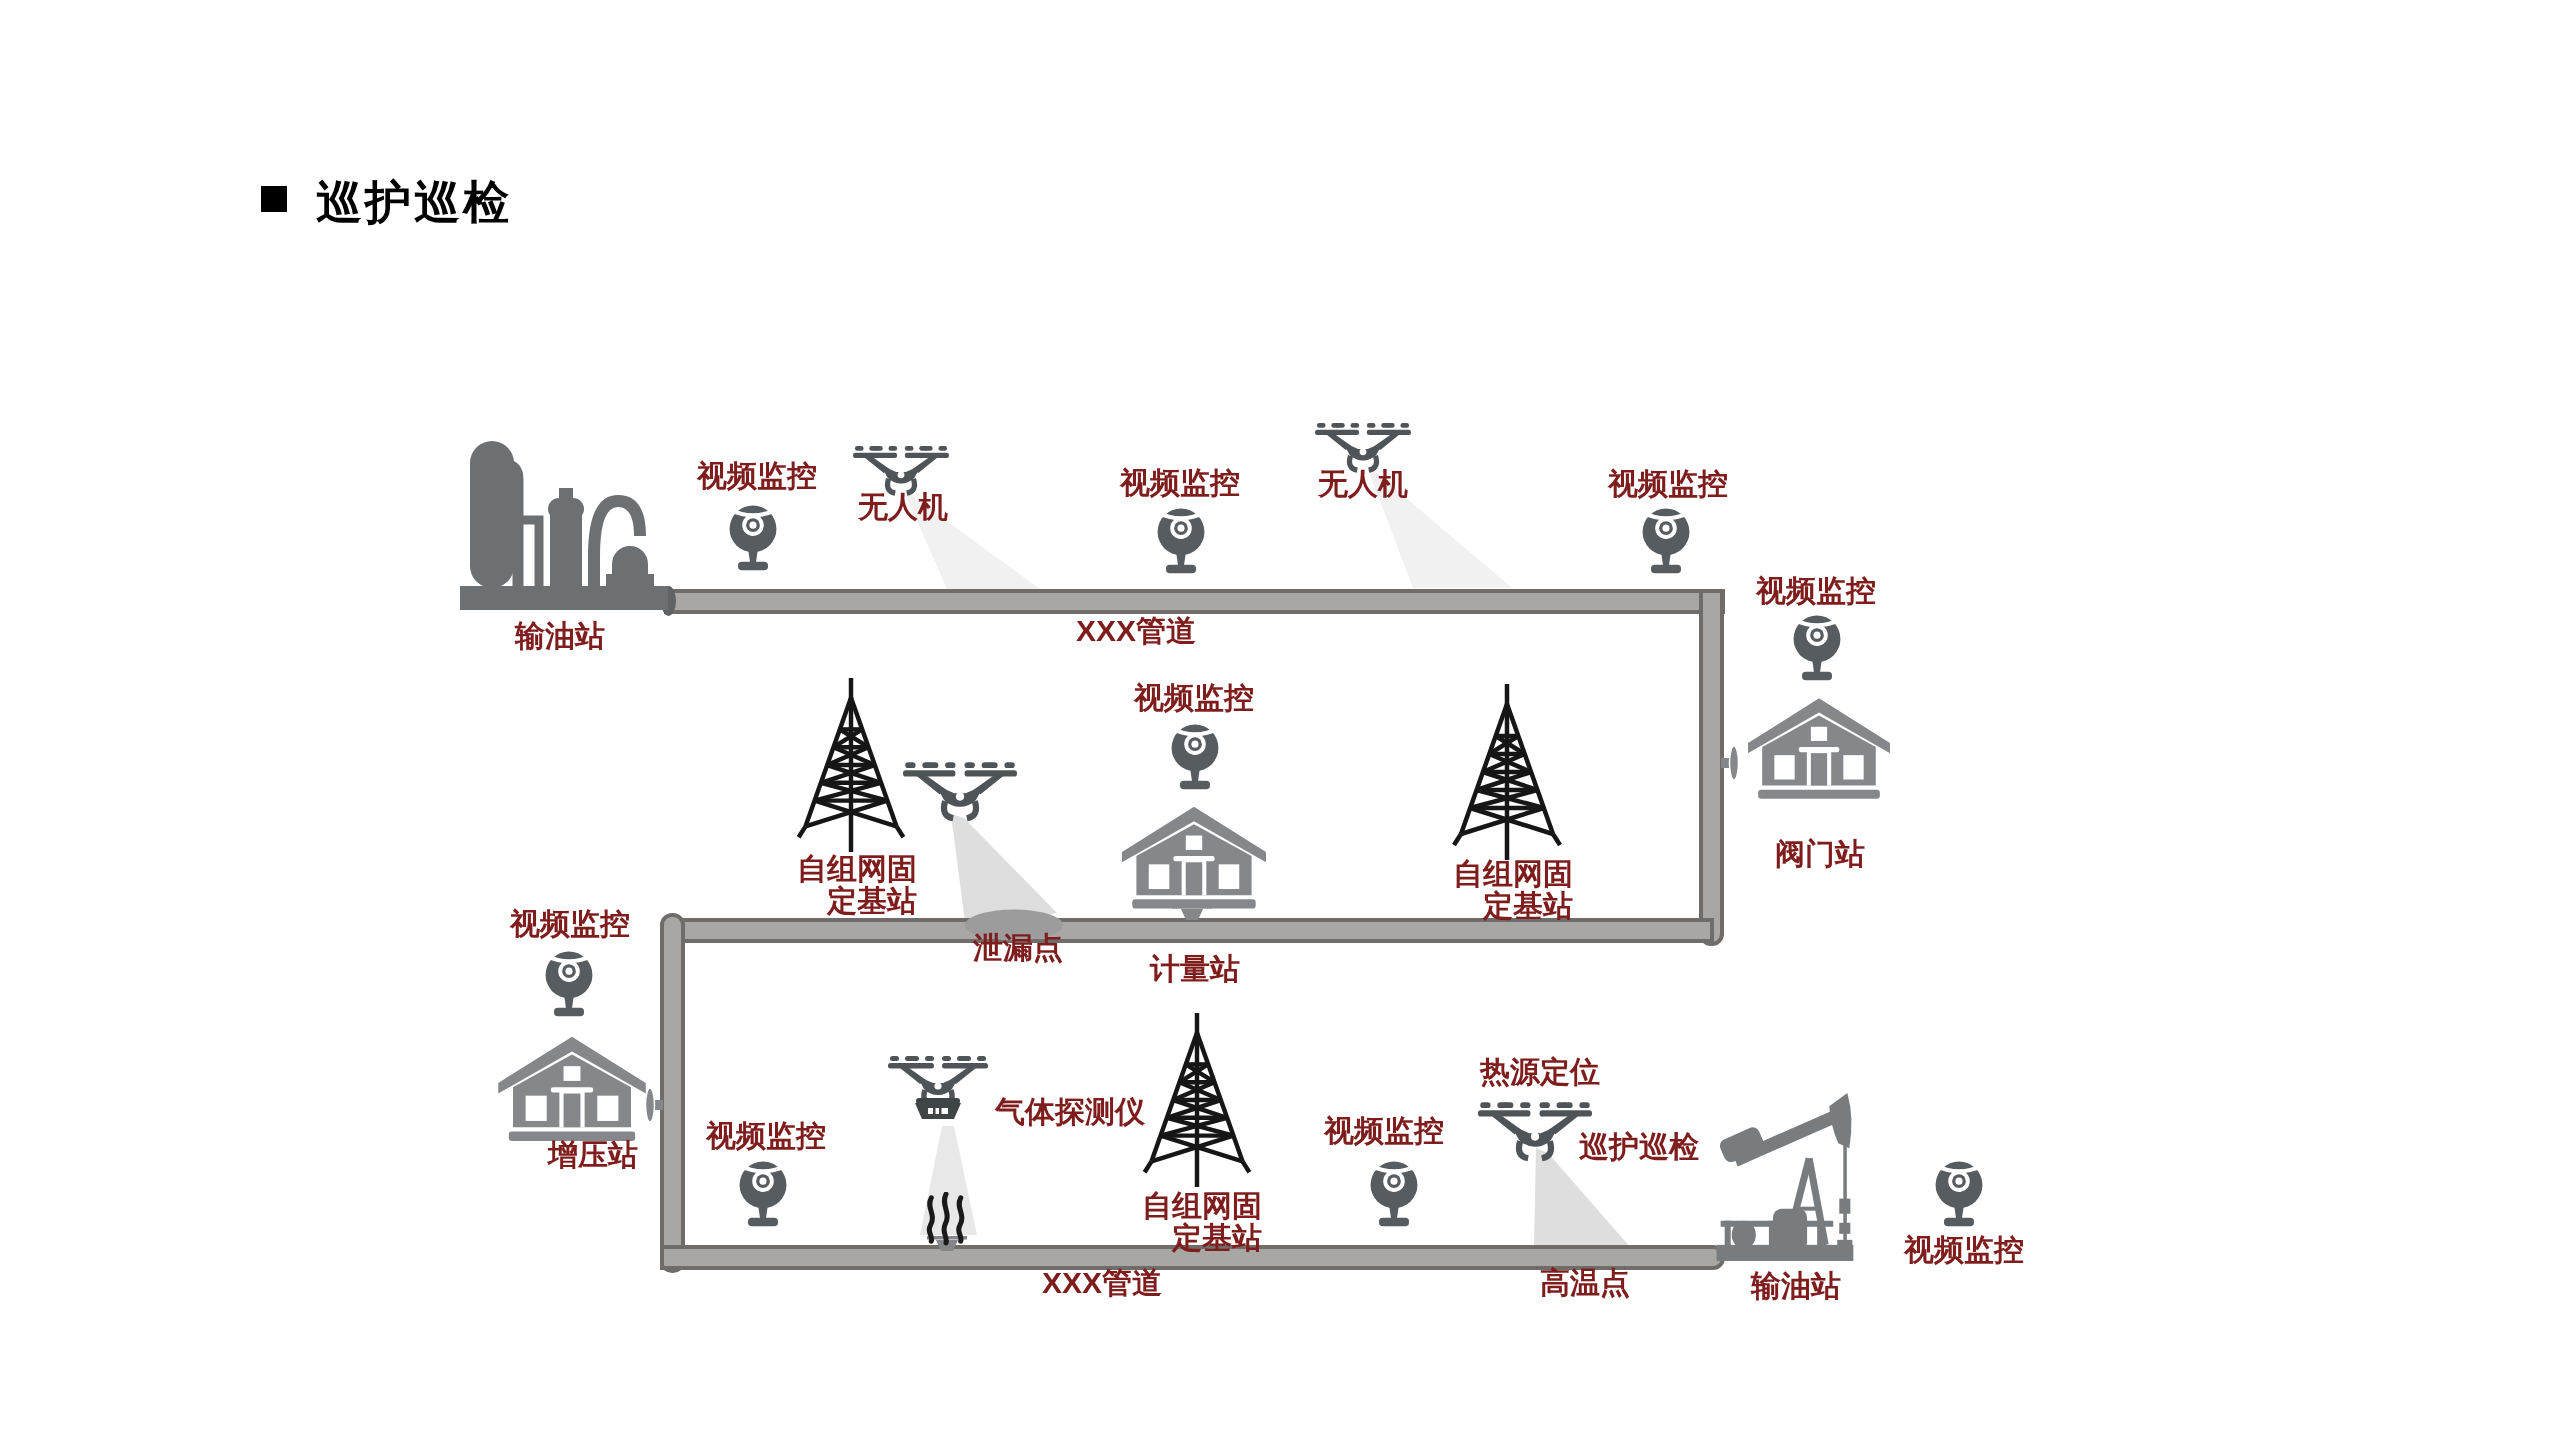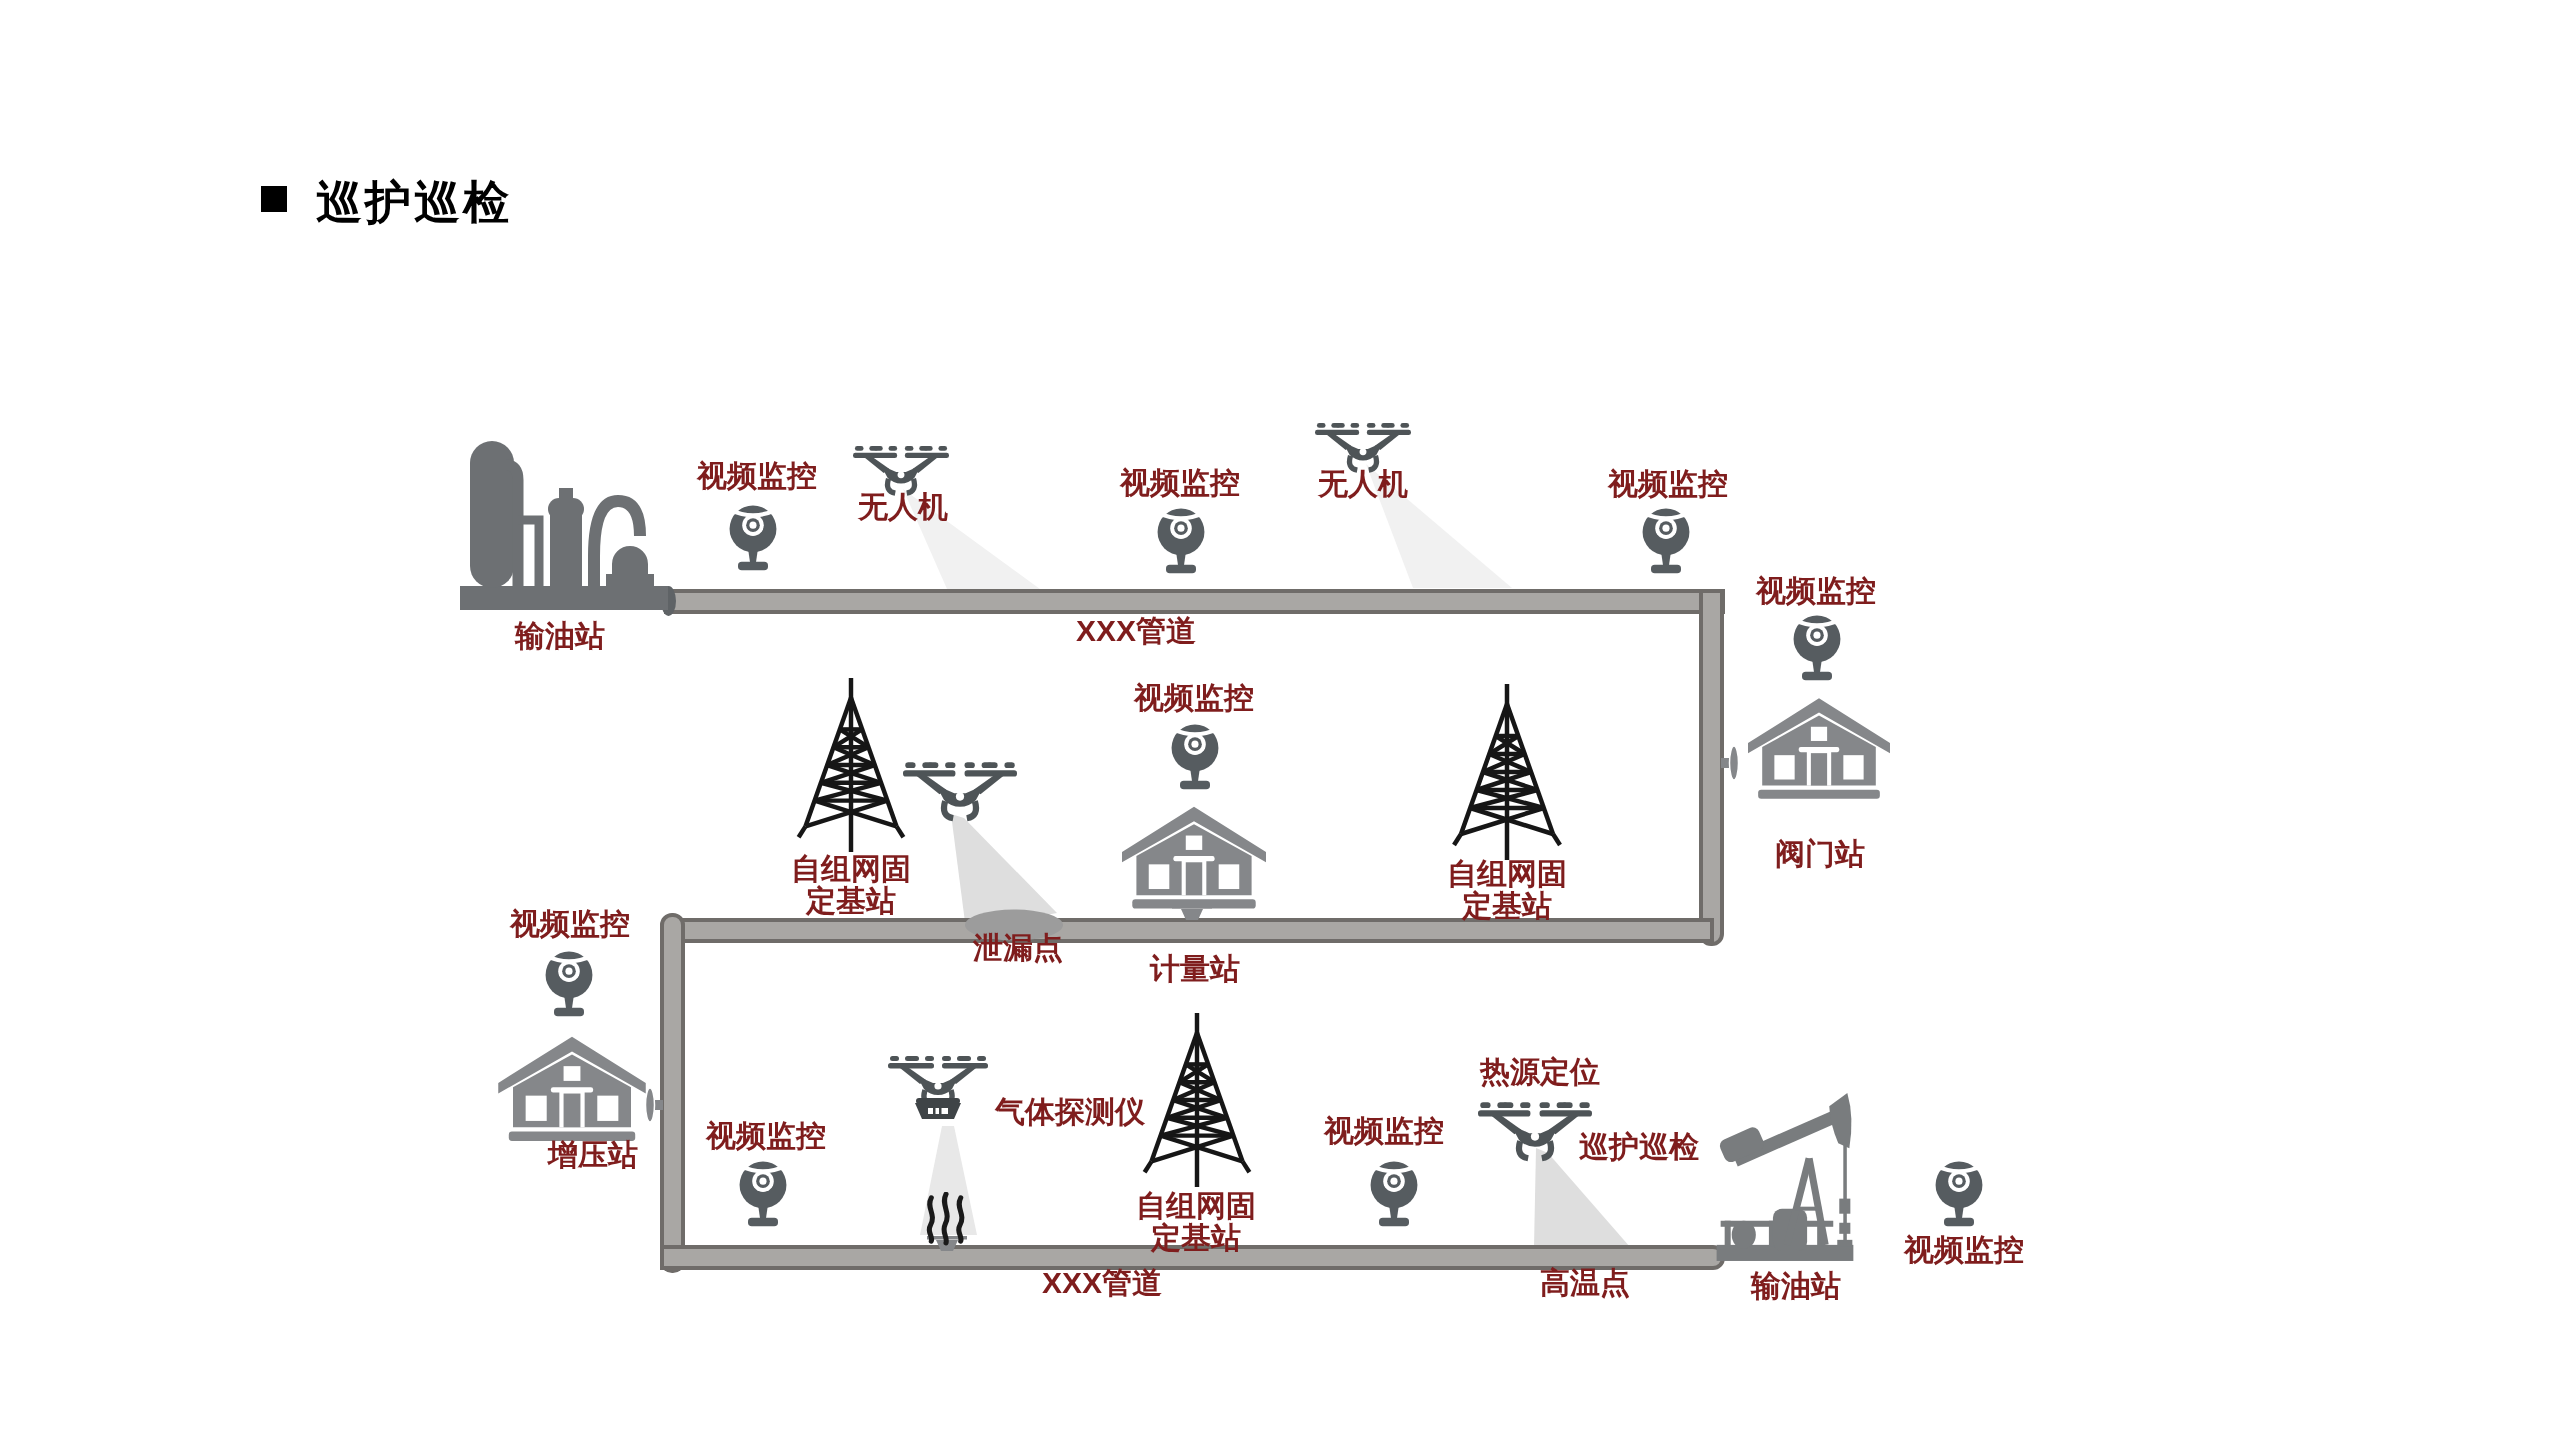--- a/index.html
+++ b/index.html
@@ -6,21 +6,21 @@
   #stage{
     position:relative;width:2547px;height:1440px;background:#ffffff;overflow:hidden;
     font-family:"Liberation Sans","DejaVu Sans",sans-serif;
   }
   .abs{position:absolute;}
   
   #title-bullet{left:261px;top:186px;width:26px;height:26px;background:#000;}
   #page-title{left:316px;top:172px;font-size:46px;font-weight:bold;color:#000;letter-spacing:3px;white-space:nowrap;}
   
   .lbl{position:absolute;color:#7f1d1d;font-weight:bold;font-size:30px;white-space:nowrap;transform:translateX(-50%);line-height:1.05;}
-  .lbl.wrap{white-space:normal;width:132px;text-align:center;}
+  .lbl.wrap{white-space:normal;width:132px;text-align:right;}
   
   .pipe{position:absolute;background:#a9a7a4;border:4px solid #6f6c69;box-sizing:border-box;z-index:2;}
   .icon{position:absolute;z-index:4;}
   .overpipe{z-index:3;}
   .beams{z-index:1;}
   .lbl{z-index:5;}
 </style>
 </head>
 <body>
 

